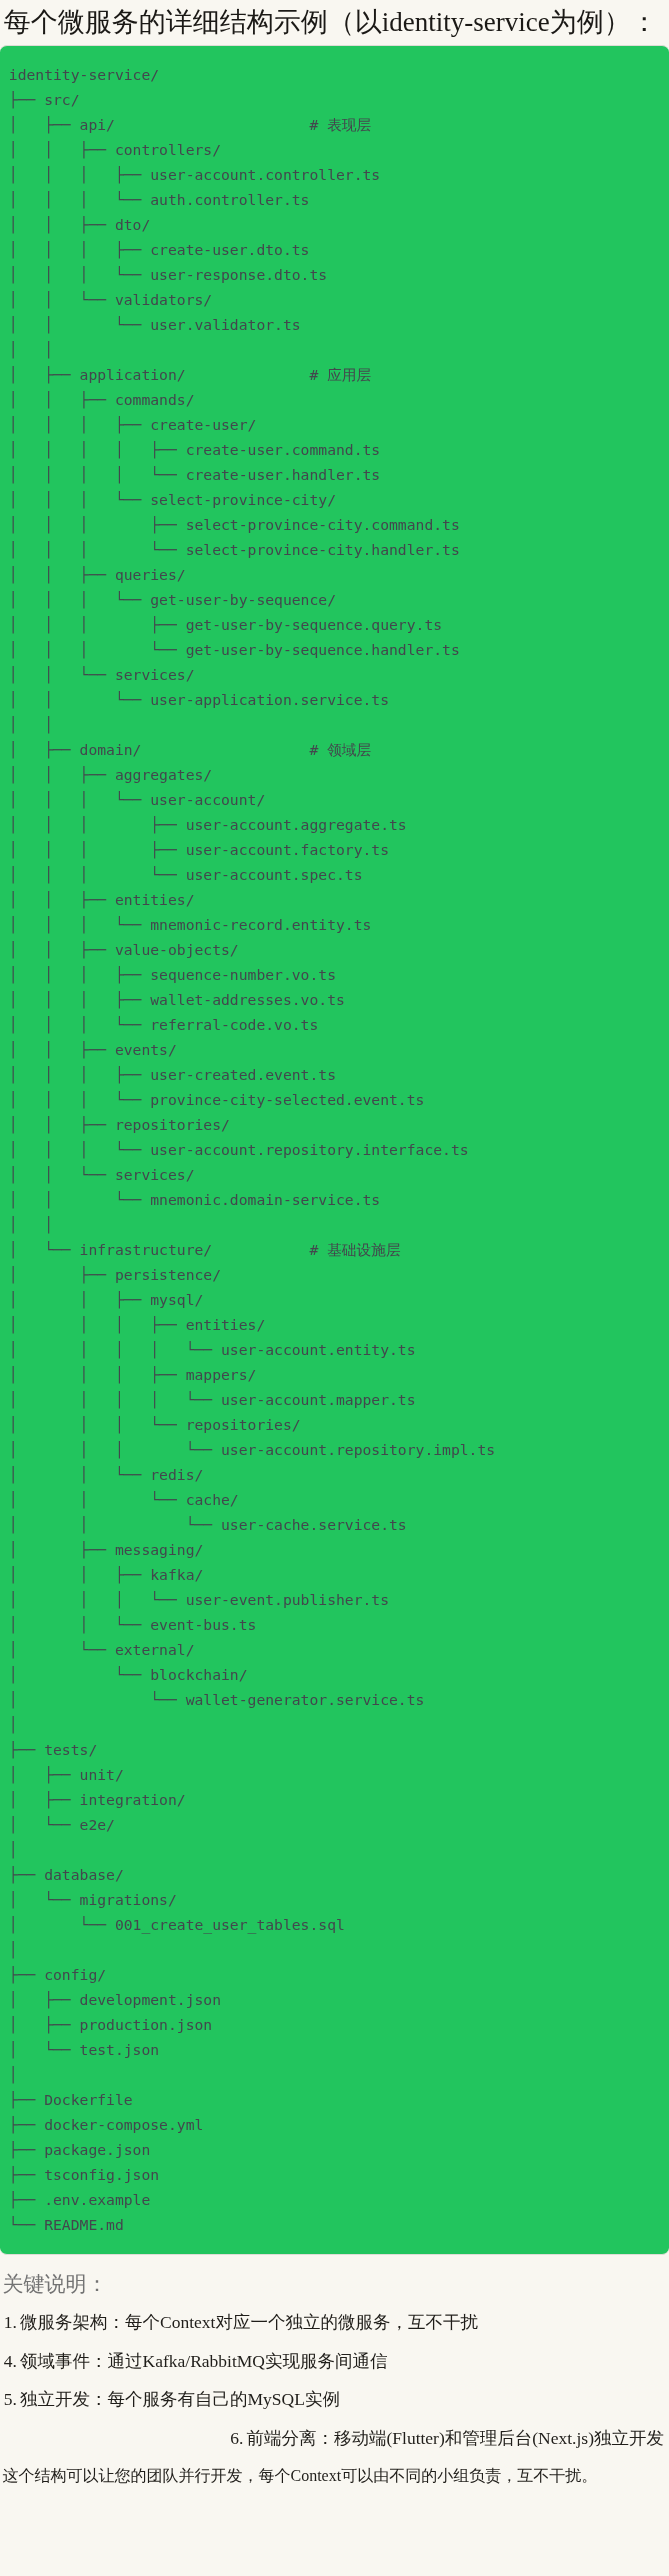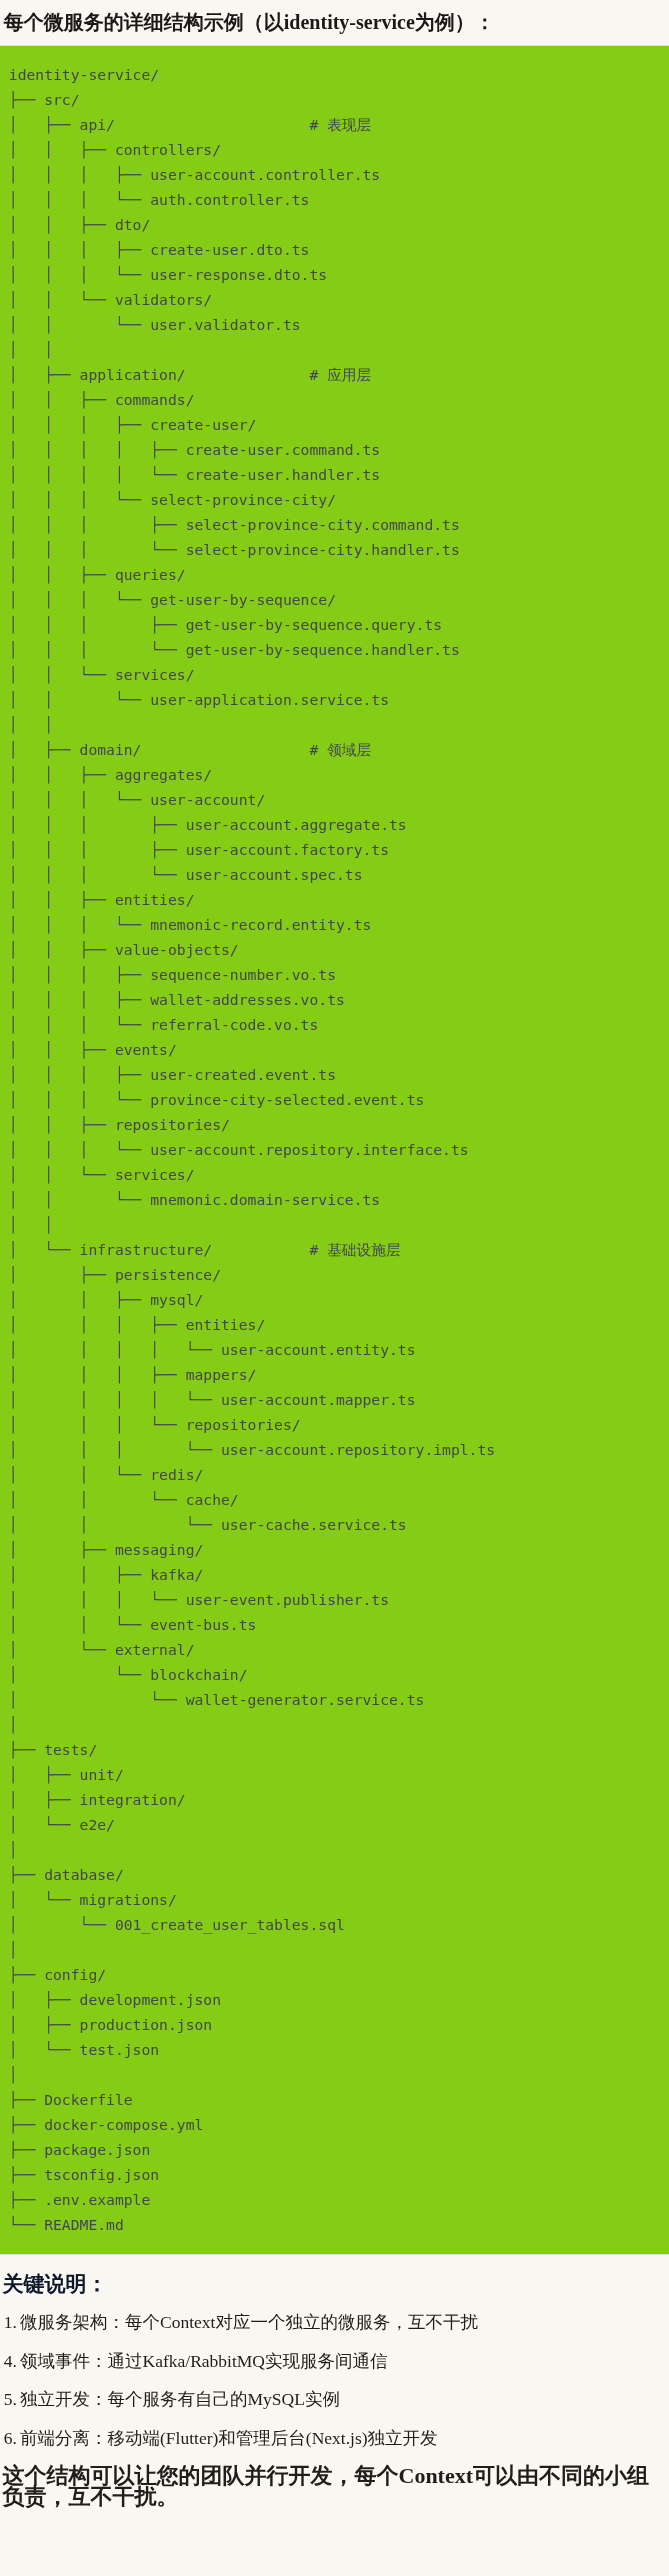--- a/index.html
+++ b/index.html
@@ -3,23 +3,23 @@
 <meta charset="utf-8">
 <style>
   html, body { margin: 0; padding: 0; }
   body {
     width: 669px;
     background: #f9f7f1;
     font-family: "Liberation Serif", serif;
     color: #26231e;
   }
   .page-title {
-    font-size: 20px;
+    font-size: 27px;
     line-height: 27.5px;
-    font-weight: bold;
+    font-weight: normal;
     color: #1b1916;
     margin: 0;
     padding: 8.8px 5px 8.8px 3.8px;
   }
   .codeblock {
     background: #fdfcf9;
     border-top: 0.6px solid #dedcd6;
     border-bottom: 0.6px solid #dedcd6;
     padding: 16.3px 8.8px;
     overflow: hidden;
@@ -31,52 +31,51 @@
     line-height: 25px;
     color: #43474d;
     white-space: pre;
   }
   .notes {
     padding: 0 5px 15px 2.5px;
   }
   .notes-heading {
     font-size: 21px;
     line-height: 27.5px;
-    font-weight: bold;
-    color: #0f172a;
+    font-weight: normal;
+    color: #737373;
     margin: 16.3px 0 0 0;
   }
   .notes-list {
     list-style: none;
     margin: 13.8px 0 0 0;
     padding: 0;
   }
   .notes-list li {
     font-size: 17.5px;
     line-height: 21px;
     margin: 0 0 17.5px 1.3px;
     color: #201e1a;
   }
-  .notes-list li:last-child { margin-bottom: 16px; }
+  .notes-list li:last-child { margin-bottom: 16px; text-align: right; }
   .notes-list .num { margin-right: 3.1px; }
   .notes-list .label { font-weight: normal; }
   .closing {
-    font-size: 22px;
+    font-size: 16px;
     line-height: 21px;
     margin: 13.8px 0 0 0;
     color: #201e1a;
-    font-weight: bold;
   }
 </style>
 </head>
 <body style="background: rgb(249, 247, 241);">
 
 <h3 class="page-title">每个微服务的详细结构示例（以identity-service为例）：</h3>
 
-<div class="codeblock" style="background: #84cc16; border-bottom-color: rgb(222, 220, 214); border-top-color: rgb(222, 220, 214);">
+<div class="codeblock" style="background: #22c55e; border-bottom-color: rgb(222, 220, 214); border-top-color: rgb(222, 220, 214); border-radius: 7px;">
   <pre style="color: rgb(67, 71, 77);">identity-service/
 ├── src/
 │   ├── api/                      # 表现层
 │   │   ├── controllers/
 │   │   │   ├── user-account.controller.ts
 │   │   │   └── auth.controller.ts
 │   │   ├── dto/
 │   │   │   ├── create-user.dto.ts
 │   │   │   └── user-response.dto.ts
 │   │   └── validators/

